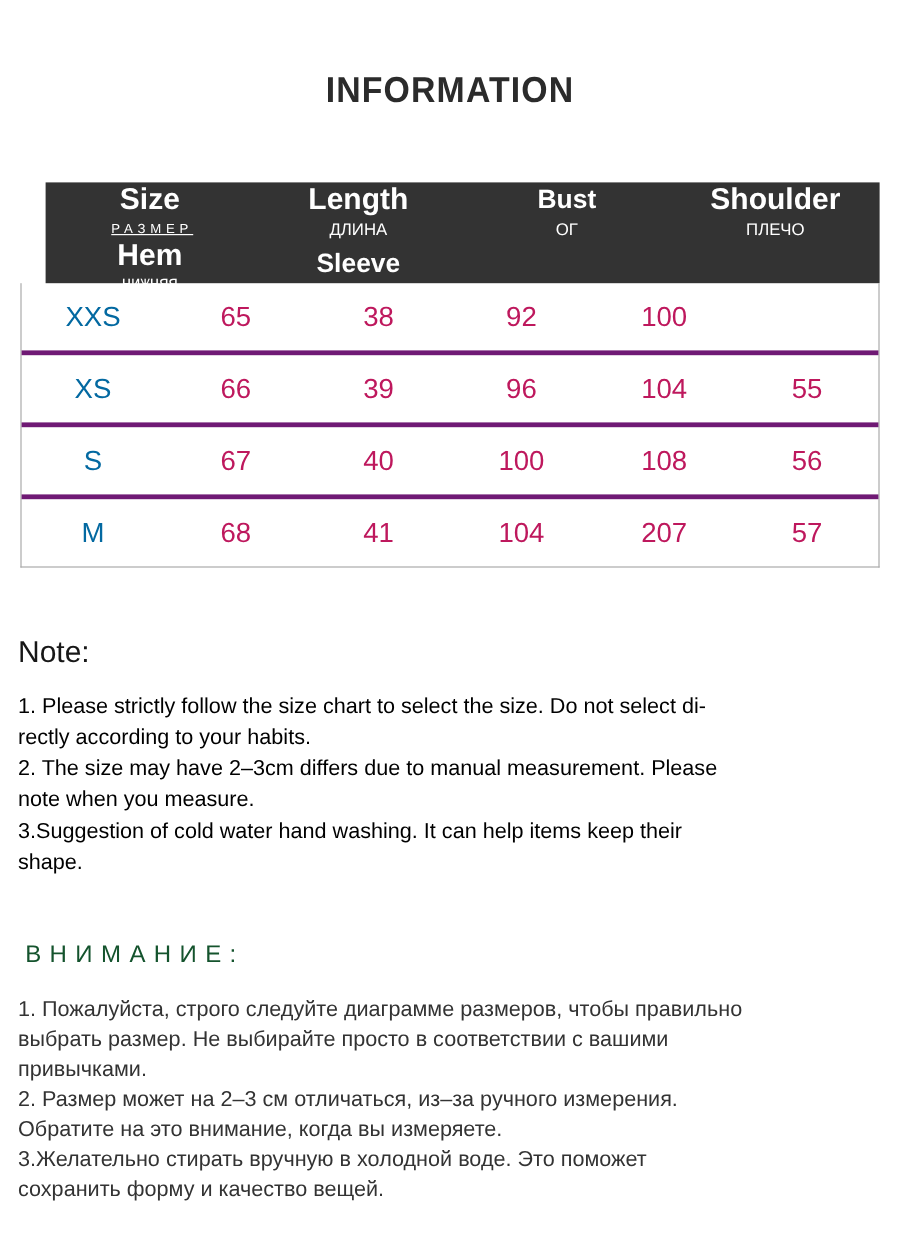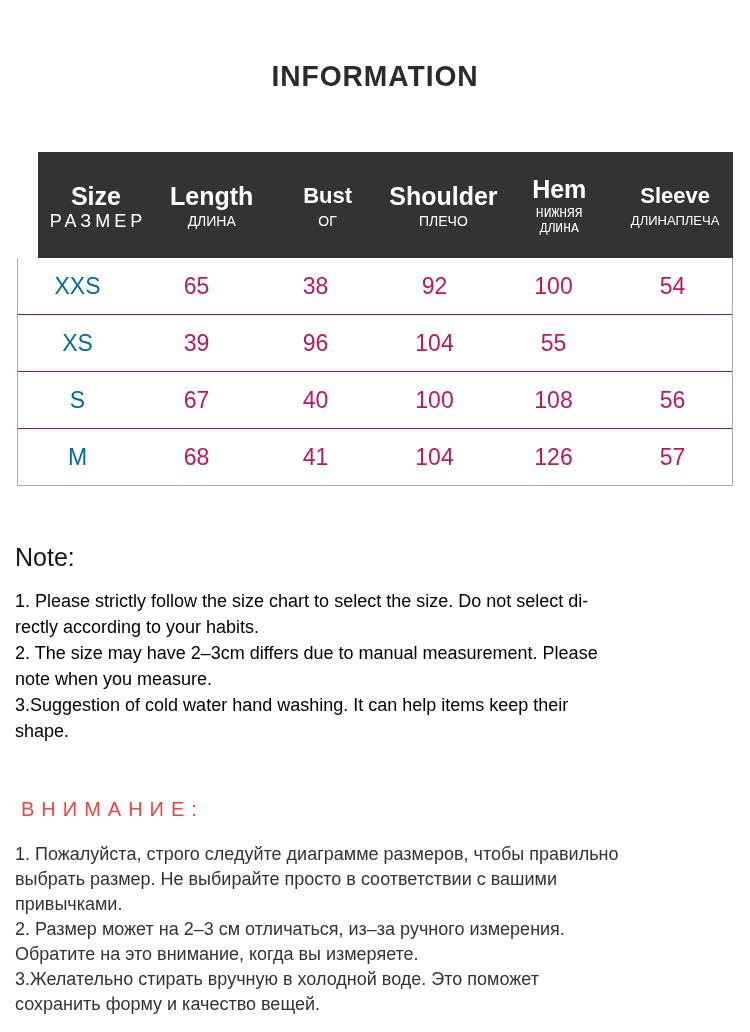--- a/index.html
+++ b/index.html
@@ -27,23 +27,23 @@
     color: #2b2b2b;
     transform: scaleX(0.94);
   }
 
   
   .size-table {
     margin: 58px 17px 0 17px;
   }
   .thead {
     display: grid;
-    grid-template-columns: repeat(6, 1fr);
+    grid-template-columns: repeat(4, 1fr);
     background: #333333;
-    height: 106px;
+    height: 84px;
     align-items: center;
     margin-left: 21px;
   }
   .th {
     text-align: center;
     color: #ffffff;
   }
   .h-en {
     font-size: 25px;
     font-weight: 700;
@@ -54,42 +54,43 @@
     font-size: 22px;
   }
   .h-ru {
     margin-top: 3px;
     font-size: 14px;
     font-weight: 400;
     line-height: 16px;
     white-space: pre-line;
   }
   .th:nth-child(1) .h-ru {
-    font-size: 18px;
+    font-size: 11px;
     letter-spacing: 4px;
     padding-left: 4px; 
+    text-decoration: underline;
   }
   .th:nth-child(5) .h-ru {
     font-size: 13px;
     line-height: 15px;
     font-family: Liberation Mono, monospace;
   }
   .th:nth-child(6) .h-ru {
     font-size: 13px;
   }
   .tbody {
     border: 1px solid #ababab;
     border-top: none;
   }
   .trow {
     display: grid;
     grid-template-columns: repeat(6, 1fr);
     height: 56px;
     align-items: center;
-    border-top: 1px solid #701a75;
+    border-top: 4px solid #701a75;
   }
   .trow:first-child {
     border-top: none;
   }
   .td {
     text-align: center;
     font-size: 23px;
     color: #be185d;
   }
   .td.size-cell {
@@ -110,21 +111,21 @@
     color: #000000;
     white-space: pre-line;
   }
 
   
   .attention-heading {
     margin: 52px 15px 0 21px;
     font-size: 20px;
     line-height: 26px;
     letter-spacing: 7px;
-    color: #ef4444;
+    color: #14532d;
   }
   .attention-text {
     margin: 20px 15px 0 15px;
     font-size: 18px;
     line-height: 25px;
     color: #333333;
     white-space: pre-line;
   }
 </style>
 </head>
@@ -161,43 +162,43 @@
     </div>
   </div>
 
   <div class="tbody">
     <div class="trow">
       <div class="td size-cell">XXS</div>
       <div class="td">65</div>
       <div class="td">38</div>
       <div class="td">92</div>
       <div class="td">100</div>
-      <div class="td">54</div>
     </div>
     <div class="trow">
       <div class="td size-cell">XS</div>
+      <div class="td">66</div>
       <div class="td">39</div>
       <div class="td">96</div>
       <div class="td">104</div>
       <div class="td">55</div>
     </div>
     <div class="trow">
       <div class="td size-cell">S</div>
       <div class="td">67</div>
       <div class="td">40</div>
       <div class="td">100</div>
       <div class="td">108</div>
       <div class="td">56</div>
     </div>
     <div class="trow">
       <div class="td size-cell">M</div>
       <div class="td">68</div>
       <div class="td">41</div>
       <div class="td">104</div>
-      <div class="td">126</div>
+      <div class="td">207</div>
       <div class="td">57</div>
     </div>
   </div>
 </div>
 
 <div class="note-heading">Note:</div>
 <div class="note-text">1. Please strictly follow the size chart  to select the size. Do not select di-
 rectly according to your habits.
 2. The size may have 2–3cm differs due to manual measurement. Please
 note when you measure.

